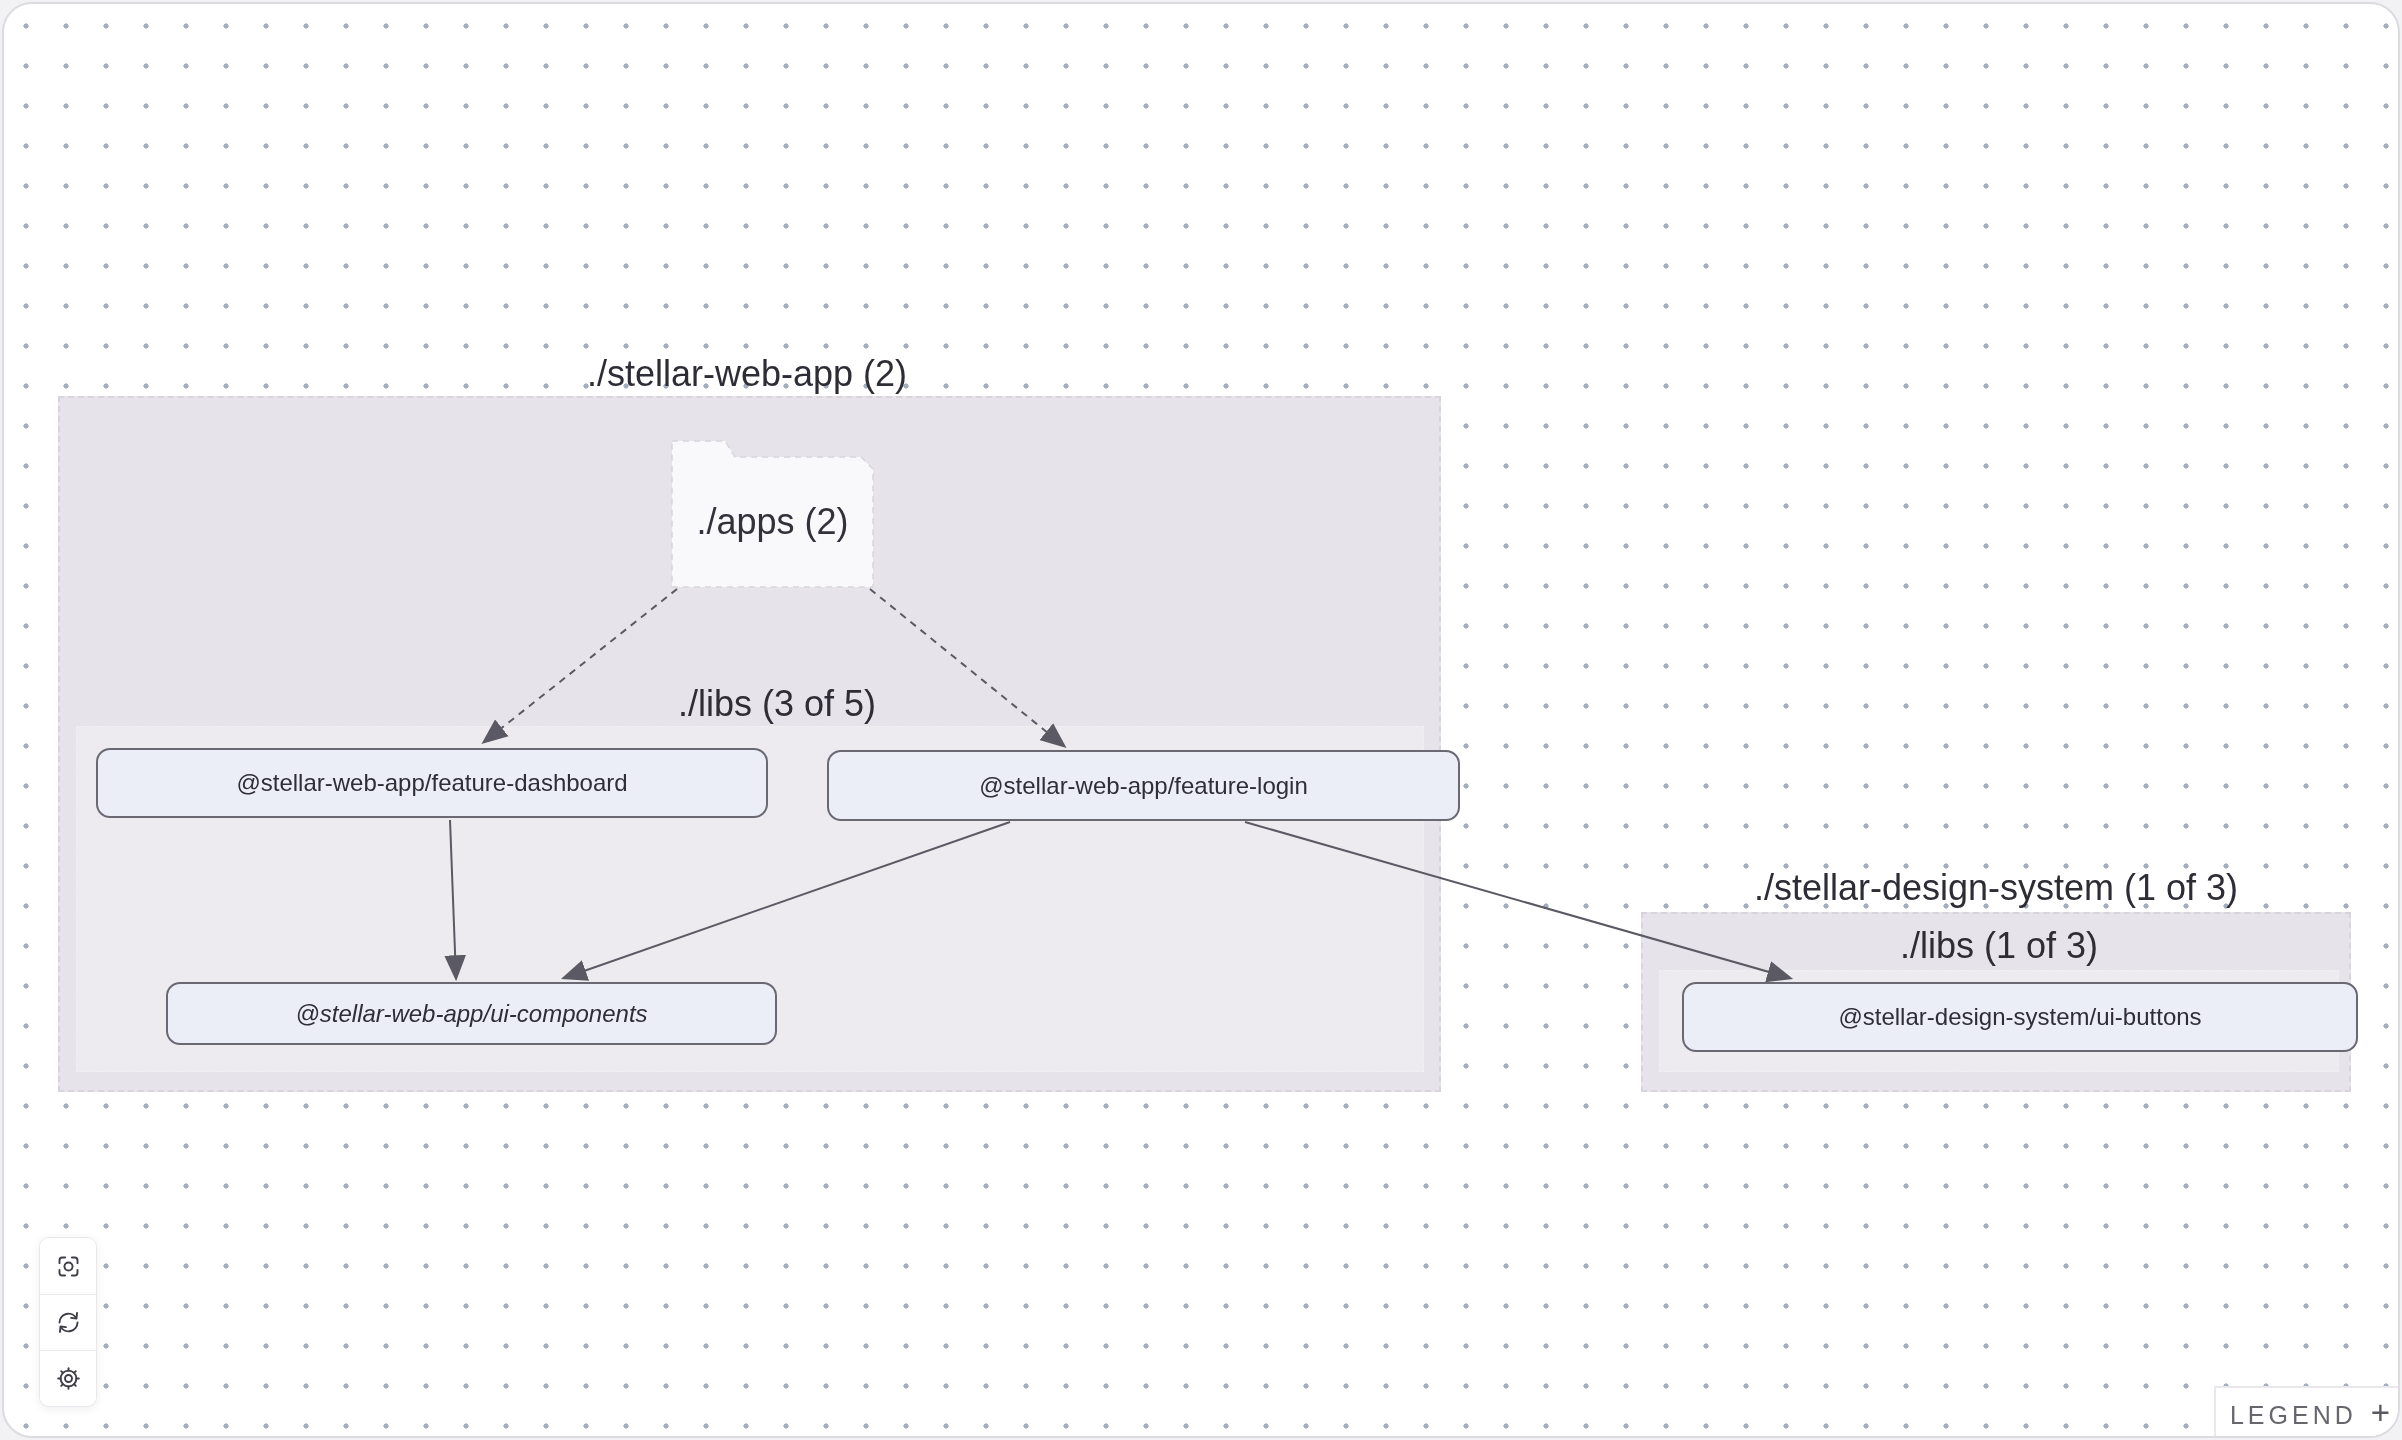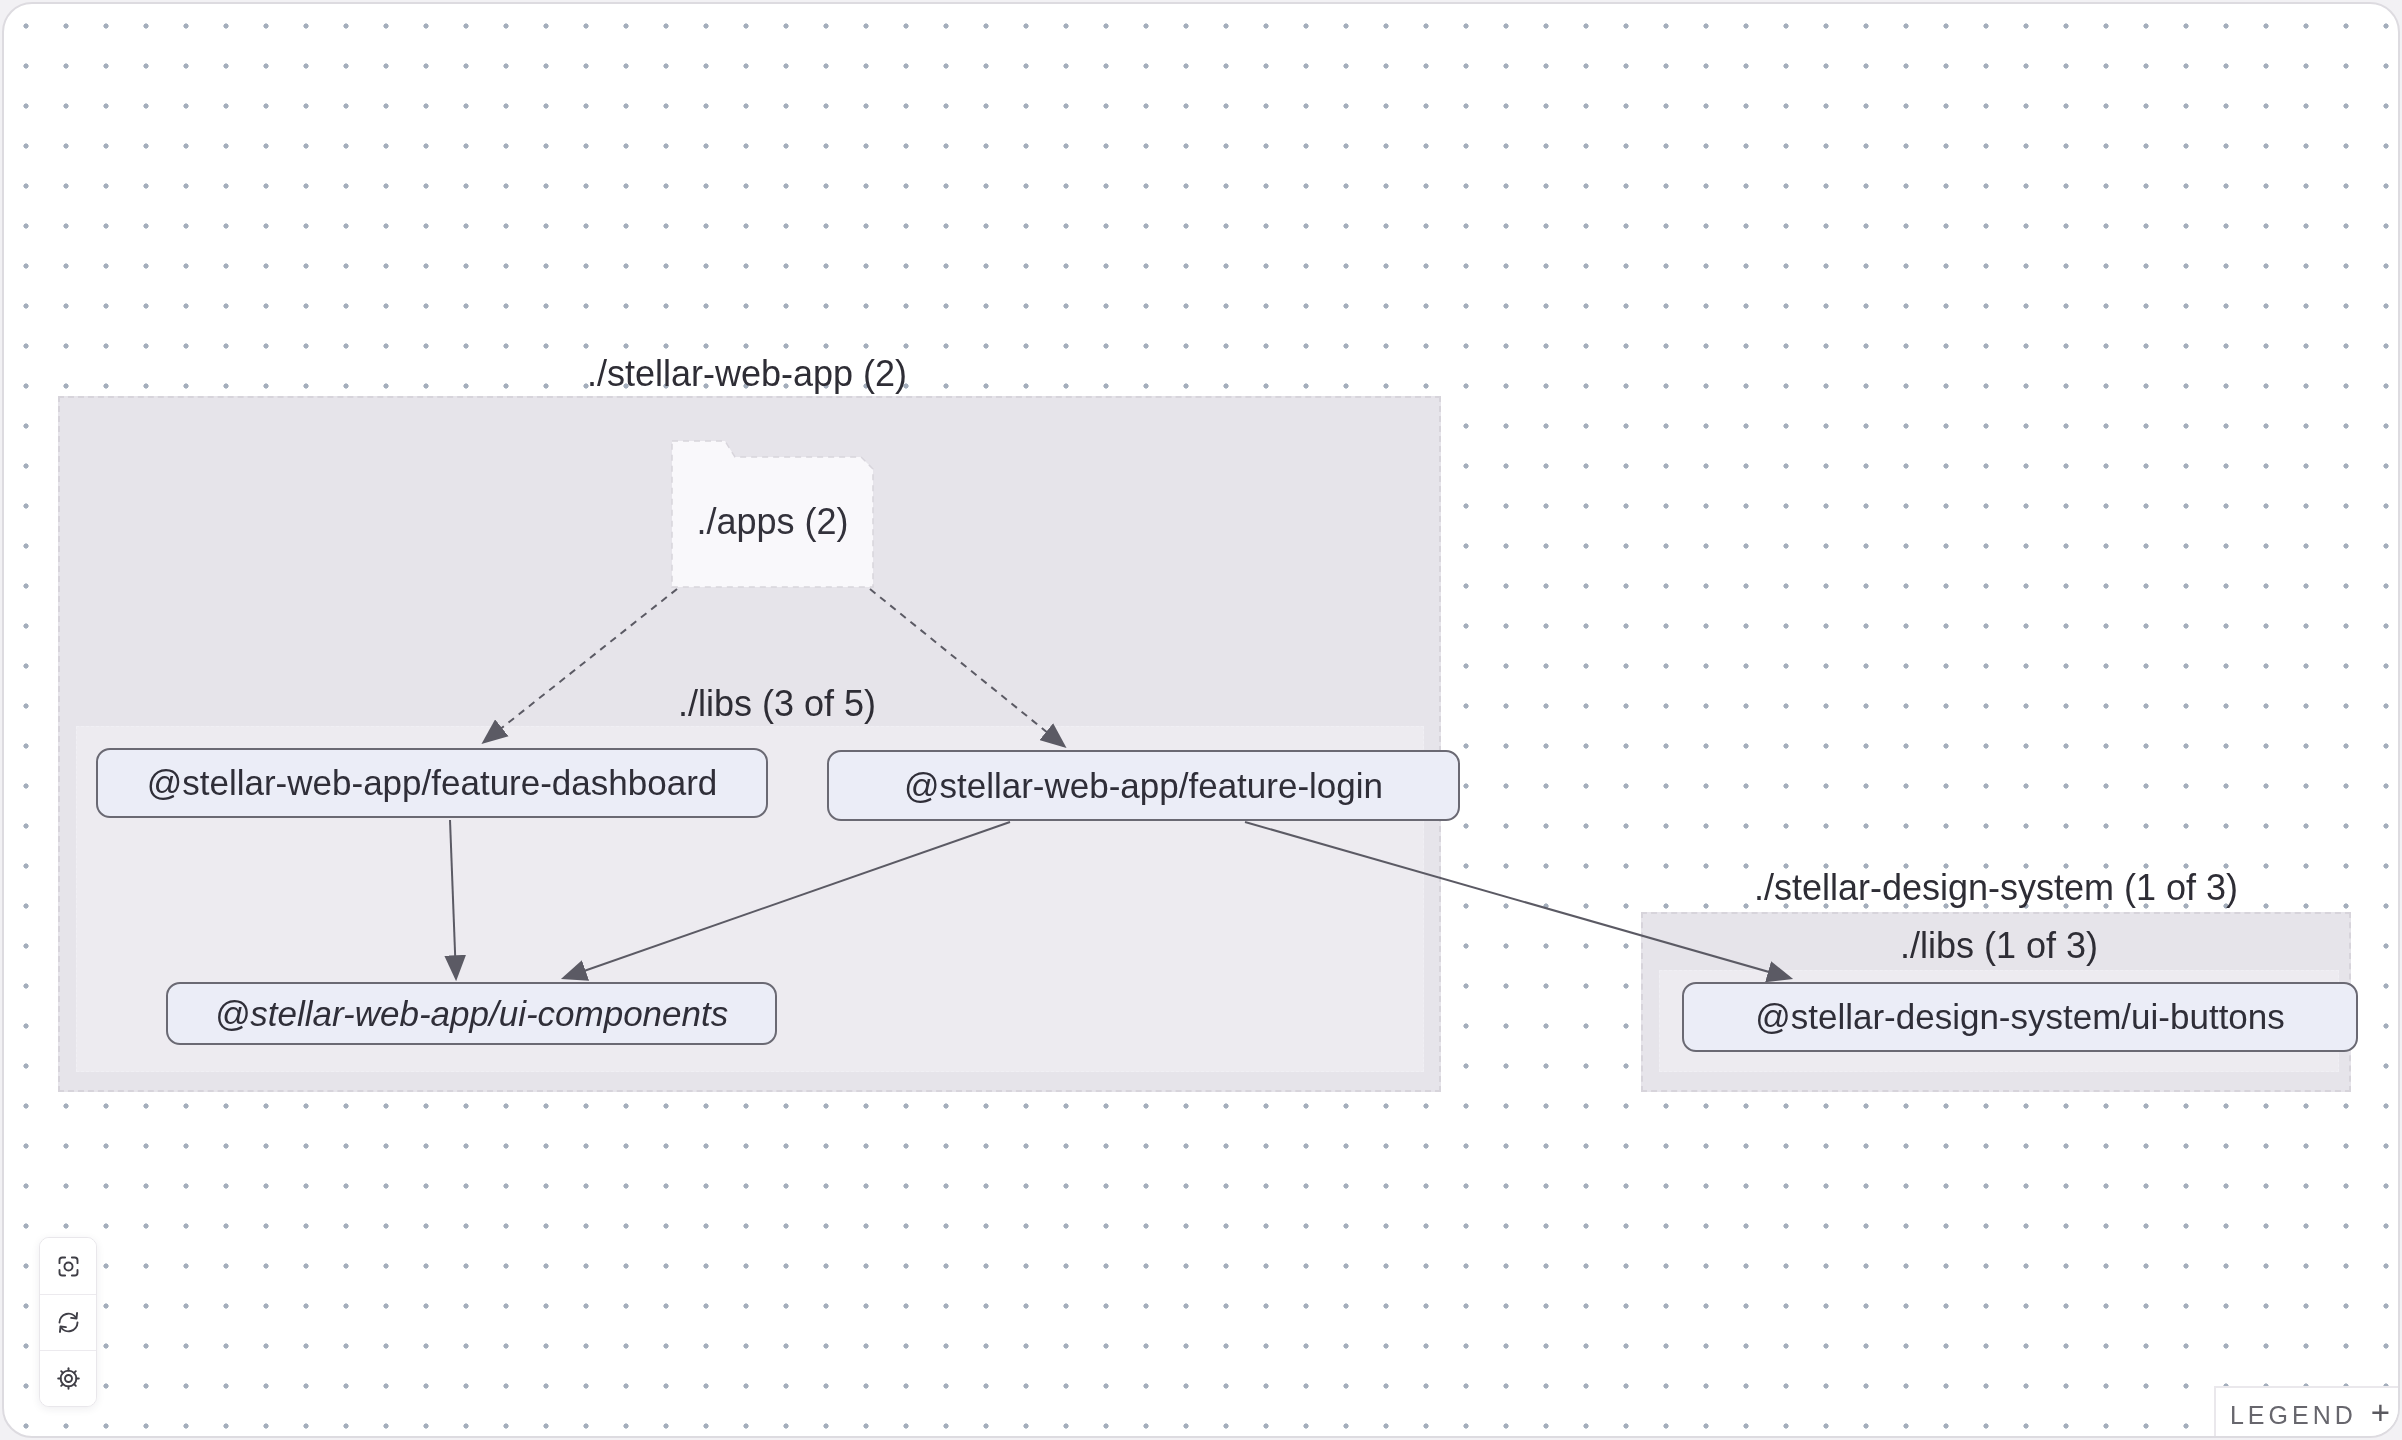--- a/index.html
+++ b/index.html
@@ -14,21 +14,21 @@
   #g-webapp-libs{left:72px;top:722px;width:1348px;height:346px;}
   #g-ds{left:1637px;top:908px;width:710px;height:180px;}
   #g-ds-libs{left:1655px;top:966px;width:680px;height:102px;}
   .glabel{position:absolute;transform:translateX(-50%);font-size:36px;line-height:40px;
     color:#2e2d35;white-space:nowrap;}
   #l-webapp{left:743px;top:350px;}
   #l-webapp-libs{left:773px;top:680px;}
   #l-ds{left:1992px;top:864px;}
   #l-ds-libs{left:1995px;top:922px;}
   .node{position:absolute;background:#ebedf7;border:2px solid #6a6973;border-radius:14px;
-    display:flex;align-items:center;justify-content:center;font-size:35px;color:#2f2e38;
+    display:flex;align-items:center;justify-content:center;font-size:24px;color:#2f2e38;
     white-space:nowrap;box-sizing:border-box;}
   #n-dashboard{left:92px;top:744px;width:672px;height:70px;}
   #n-login{left:823px;top:746px;width:633px;height:71px;}
   #n-uicomp{left:162px;top:978px;width:611px;height:63px;font-style:italic;}
   #n-uibtn{left:1678px;top:978px;width:676px;height:70px;}
   #folder-svg{position:absolute;left:660px;top:428px;}
   #l-apps{position:absolute;left:668px;top:453px;width:201px;height:130px;display:flex;
     align-items:center;justify-content:center;font-size:36px;color:#33323b;white-space:nowrap;}
   #edges{position:absolute;left:0;top:0;pointer-events:none;}
   .toolbar{position:absolute;left:35px;top:1233px;width:58px;background:#fff;

